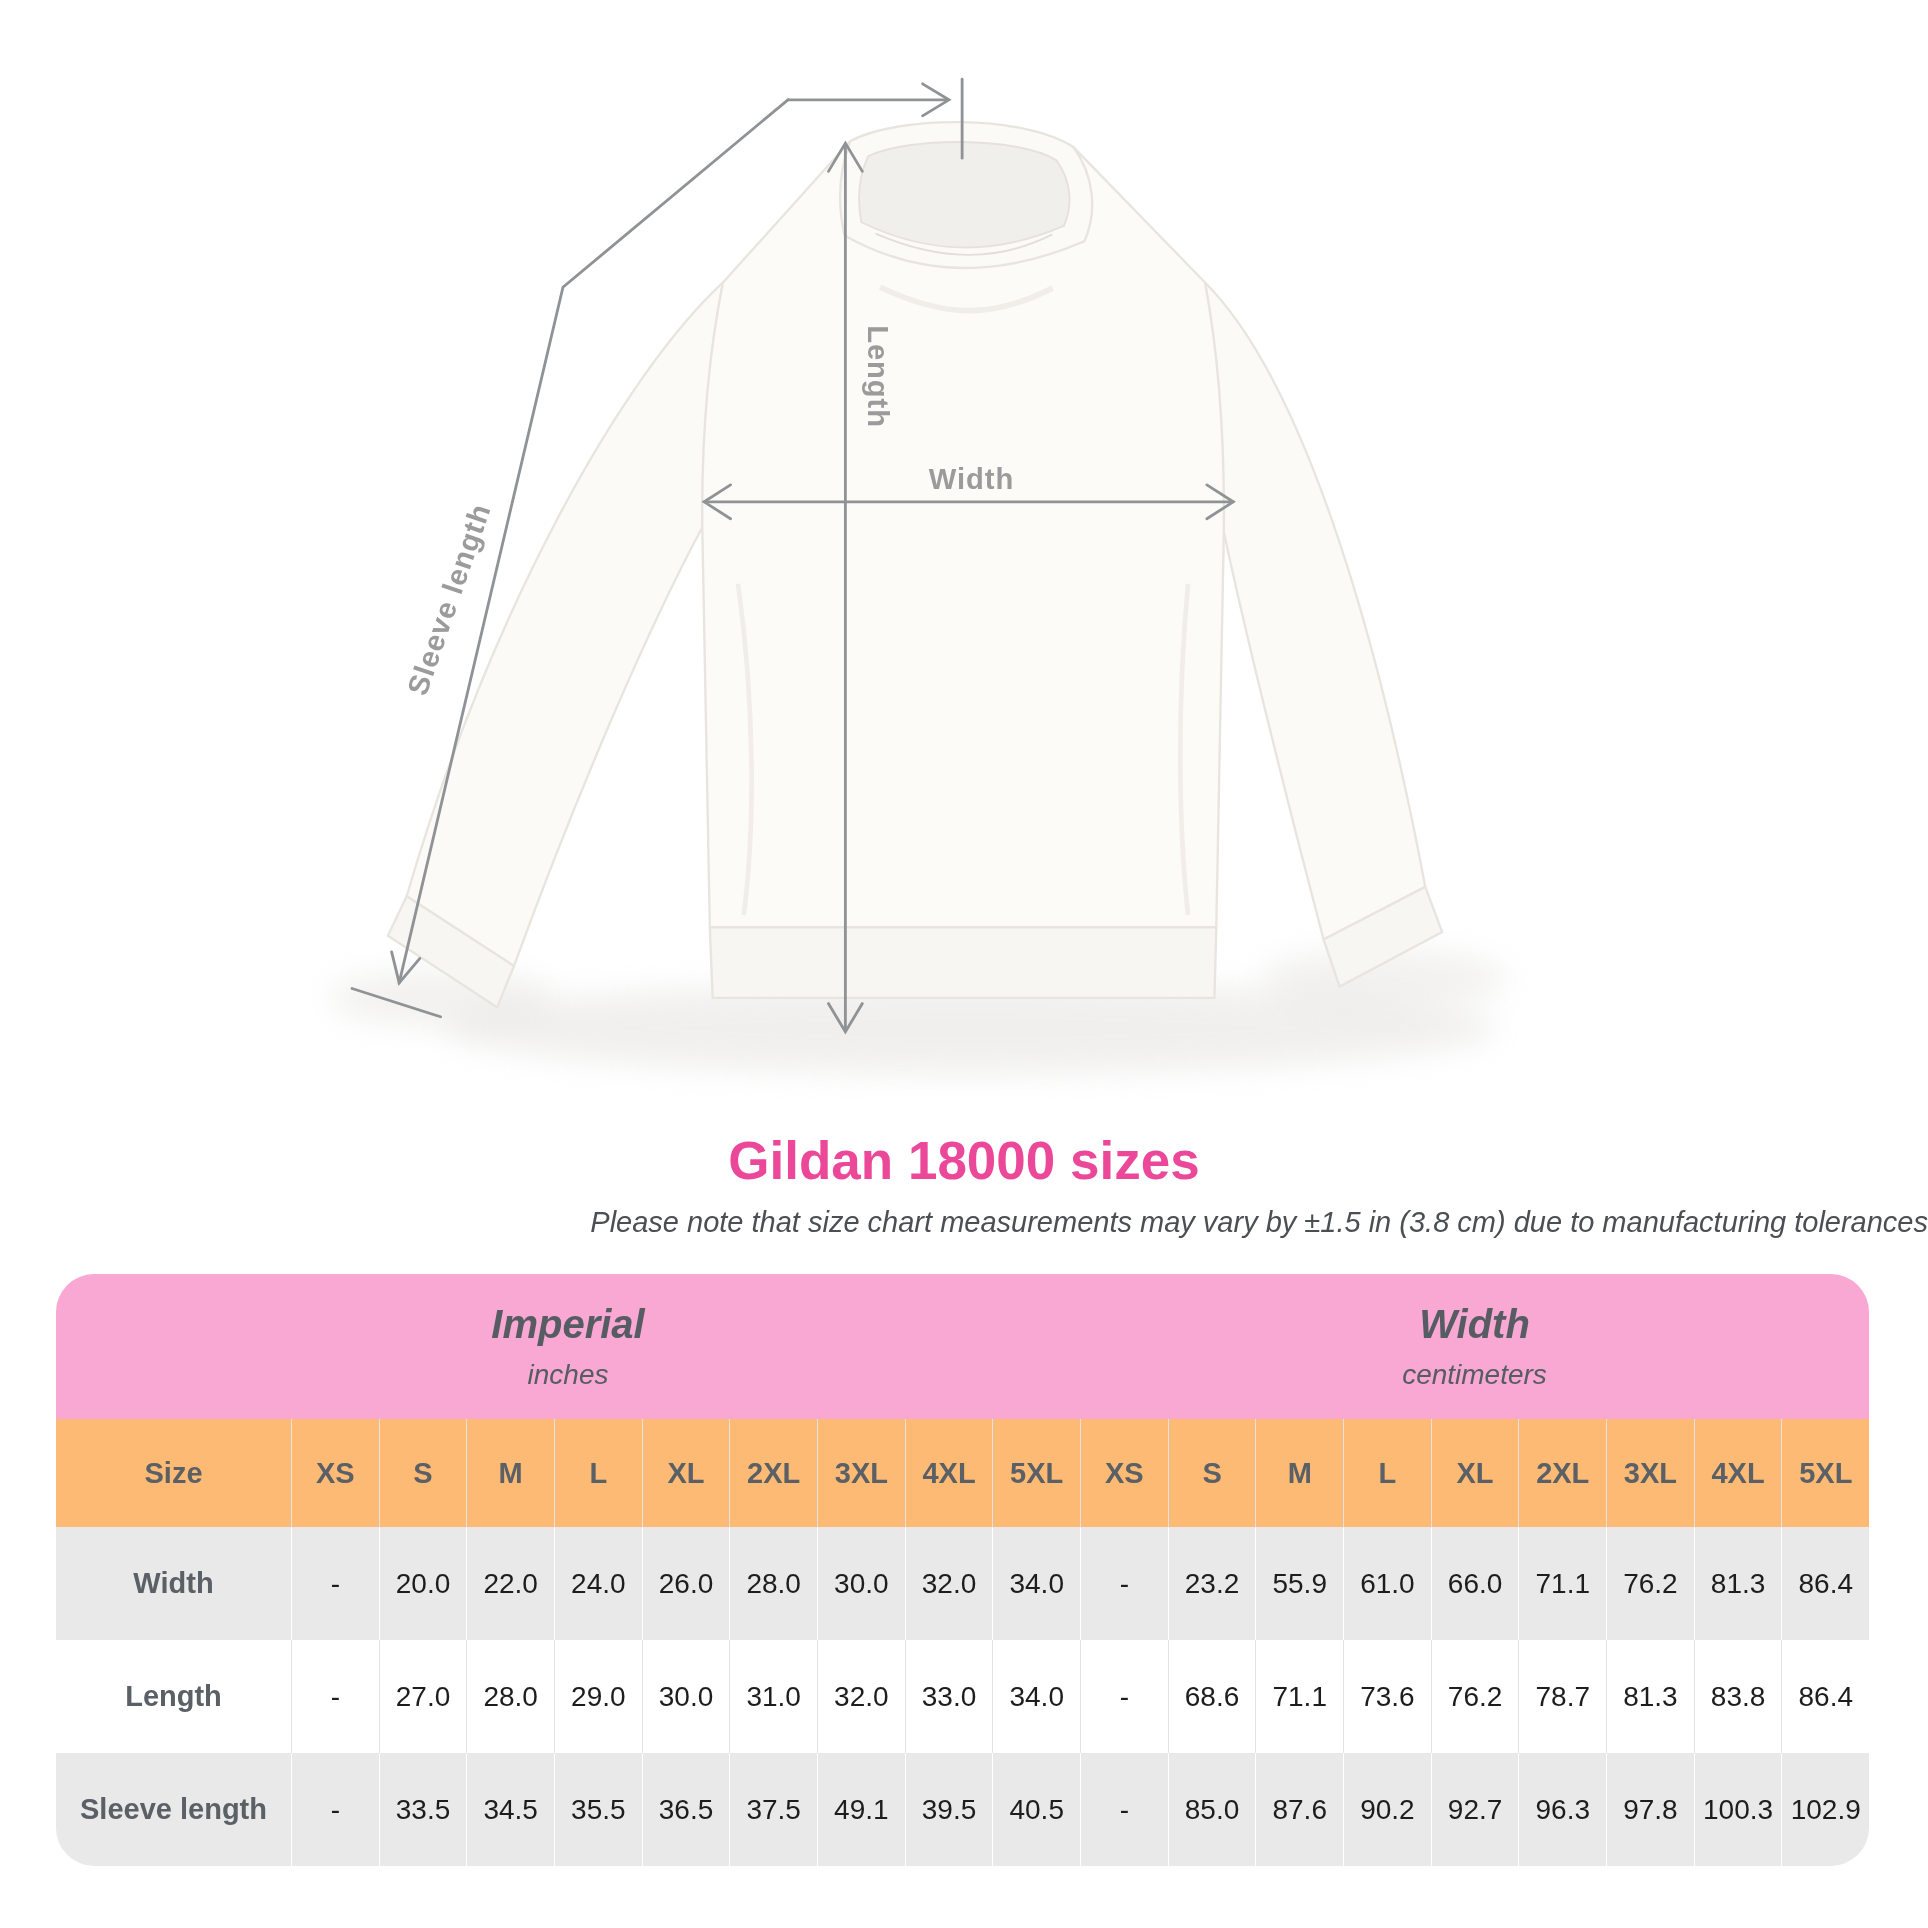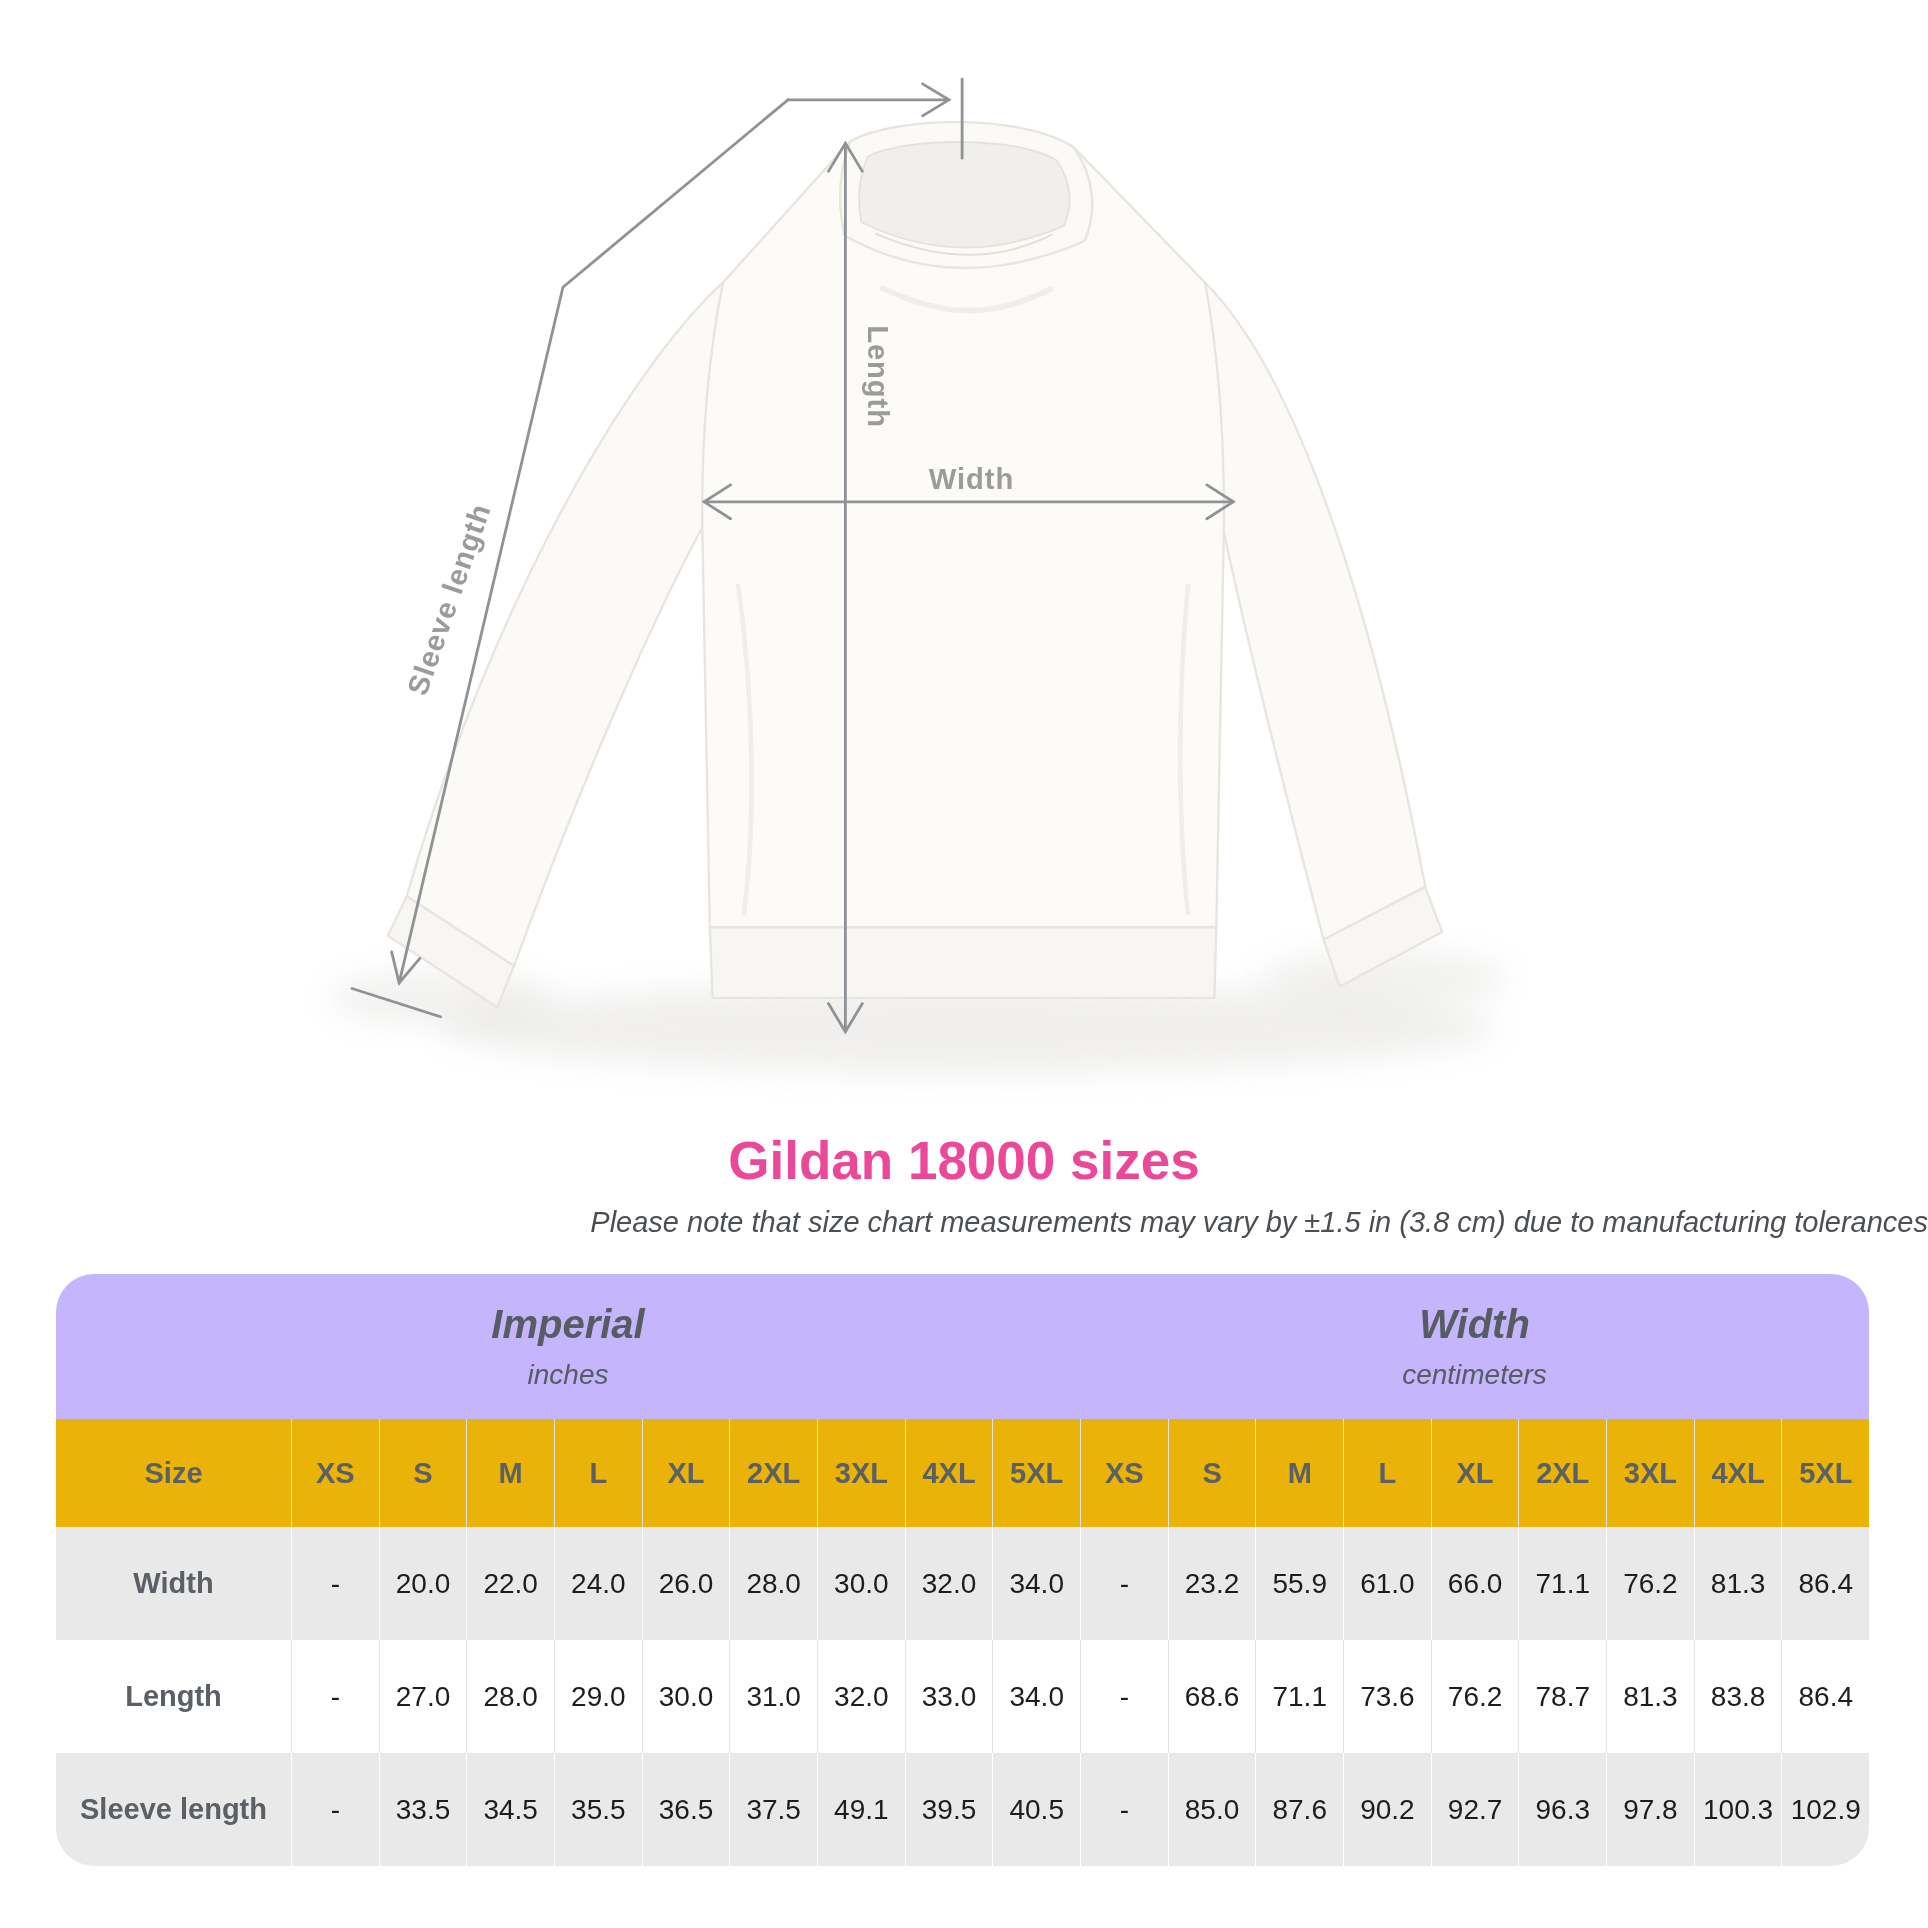--- a/index.html
+++ b/index.html
@@ -13,30 +13,30 @@
 
   
   .title{position:absolute;top:1130px;left:0;right:0;text-align:center;
          font-size:53px;font-weight:bold;color:#ec4899;}
   .subtitle{position:absolute;top:1206px;left:0;right:0;text-align:right;
             font-size:29px;font-style:italic;color:#4b4e52;}
 
   
   .size-table{position:absolute;left:56px;top:1274px;width:1813px;height:592px;
               border-radius:38px;overflow:hidden;}
-  .band{position:relative;height:145px;background:#c4b5fd;}
+  .band{position:relative;height:145px;background:#f9a8d4;}
   .unit-group{position:absolute;top:0;height:100%;display:flex;flex-direction:column;
               align-items:center;justify-content:center;gap:11.3px;color:#565c62;}
   .unit-imperial{left:0;width:1024px;}
   .unit-metric{left:1024px;width:789px;}
   .unit-name{font-size:40px;font-weight:bold;font-style:italic;}
   .unit-sub{font-size:28px;font-style:italic;}
 
   .row{display:flex;width:100%;}
-  .r-size{height:108px;background:#eab308;--sep:#e3e3e3;}
+  .r-size{height:108px;background:#fdba74;--sep:#e3e3e3;}
   .r-gray{height:113px;background:#e9e9e9;--sep:#ffffff;}
   .r-white{height:113px;background:#ffffff;--sep:#e3e3e3;}
   .cell{flex:1;display:flex;align-items:center;justify-content:center;
         font-size:28px;color:#1d1d1d;}
   .row .cell + .cell{border-left:1.9px solid var(--sep);}
   .c-label{flex:0 0 235px;}
   .c-head,.c-label{font-weight:bold;color:#5a6065;font-size:29px;}
 </style>
 </head>
 <body>

